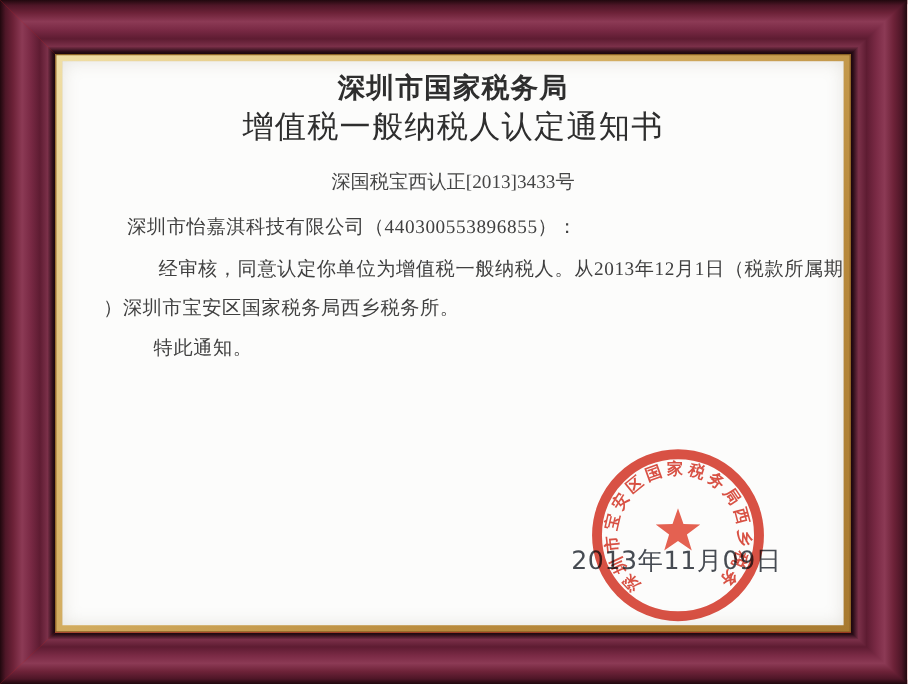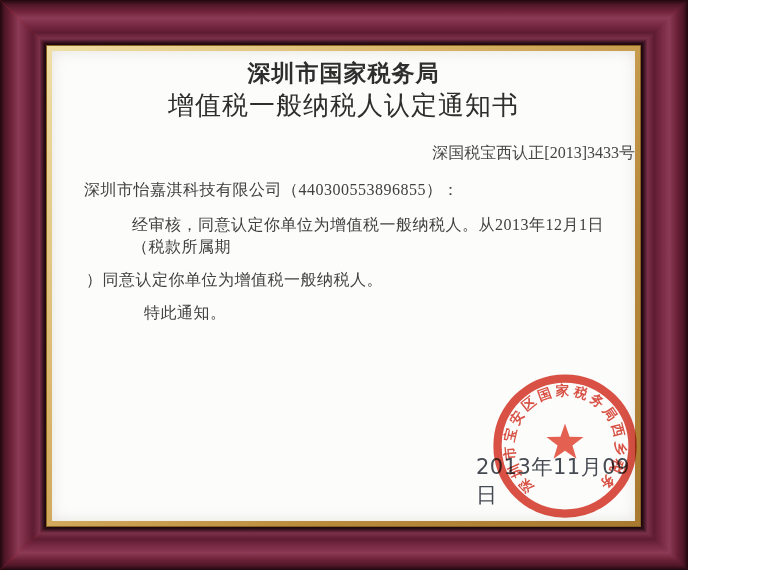--- a/index.html
+++ b/index.html
@@ -1,17 +1,17 @@
 <!DOCTYPE html>
 <html><head>
 <meta charset="utf-8">
 <style>
   html,body{margin:0;padding:0;background:#ffffff;}
   .stage{
-    position:relative;width:688px;height:570px;overflow:hidden;
+    position:relative;width:756px;height:570px;overflow:hidden;
     background:#b91c1c;font-family:"Liberation Sans",sans-serif;
   }
   
   .frame-strip{position:absolute;}
   .frame-grad-h{
     background:linear-gradient(180deg,
       #20080e 0%, #4e1627 10%, #6d2238 24%, #8c3a55 40%,
       #7a2a45 55%, #5e1c32 72%, #7b3049 86%, #2a0d17 96%, #1b060c 100%);
   }
   .frame-top{left:0;top:0;width:760px;height:45px;
@@ -44,26 +44,26 @@
   }
   
   .doc{
     position:relative;width:100%;height:100%;
     color:#3d3d3d;font-family:"Liberation Serif",serif;
   }
   .title1{margin:8px 0 0 0;text-align:center;font-size:23px;font-weight:bold;
     color:#2e2e2e;letter-spacing:1px;line-height:30px;}
   .title2{margin:0;text-align:center;font-size:26px;font-weight:normal;
     color:#2e2e2e;letter-spacing:1px;line-height:34px;}
-  .docnum{margin:20px 0 0 0;text-align:right;font-size:16px;color:#454545;line-height:20px;}
+  .docnum{margin:20px 0 0 0;text-align:center;font-size:16px;color:#454545;line-height:20px;}
   .bodyline{font-size:16px;line-height:22px;color:#404040;letter-spacing:.5px;}
-  .recipient{margin:16px 0 0 0;padding-left:32px;}
+  .recipient{margin:16px 0 0 0;padding-left:54px;}
   .para1{margin:13px 0 0 0;padding-left:80px;}
   .para2{margin:11px 0 0 0;padding-left:34px;}
-  .closing{margin:11px 0 0 16px;padding-left:76px;}
+  .closing{margin:11px 0 0 0;padding-left:76px;}
   
   .issue-date{
     position:absolute;left:424px;top:394px;z-index:1;
     font-family:"DejaVu Sans",sans-serif;font-size:21px;font-weight:500;
     color:#464b52;letter-spacing:.5px;
   }
   .seal{
     position:absolute;left:438px;top:312px;width:150px;height:150px;z-index:2;
     opacity:.88;mix-blend-mode:multiply;
     filter:blur(.3px);
@@ -77,21 +77,21 @@
   <div class="gold-liner"></div>
   <div class="paper">
     <div class="doc">
 
       <div class="title1">深圳市国家税务局</div>
       <div class="title2">增值税一般纳税人认定通知书</div>
       <div class="docnum">深国税宝西认正[2013]3433号</div>
 
       <div class="bodyline recipient">深圳市怡嘉淇科技有限公司（440300553896855）：</div>
       <div class="bodyline para1">经审核，同意认定你单位为增值税一般纳税人。从2013年12月1日（税款所属期</div>
-      <div class="bodyline para2">）同意认定你单位为增值税一般纳税人。</div>
+      <div class="bodyline para2">）深圳市宝安区国家税务局西乡税务所。</div>
       <div class="bodyline closing">特此通知。</div>
 
       <div class="issue-date">2013年11月09日</div>
 
       <svg class="seal" viewBox="0 0 200 200">
         <circle cx="100" cy="100" r="90" fill="none" stroke="#d63a2b" stroke-width="11"></circle>
         <defs>
           <path id="arcPath" d="M 61,155.7 A 68,68 0 1 1 139,155.7" fill="none"></path>
         </defs>
         <text font-size="18" font-weight="bold" fill="#d63a2b" letter-spacing="4.5" font-family="Liberation Serif, serif">

